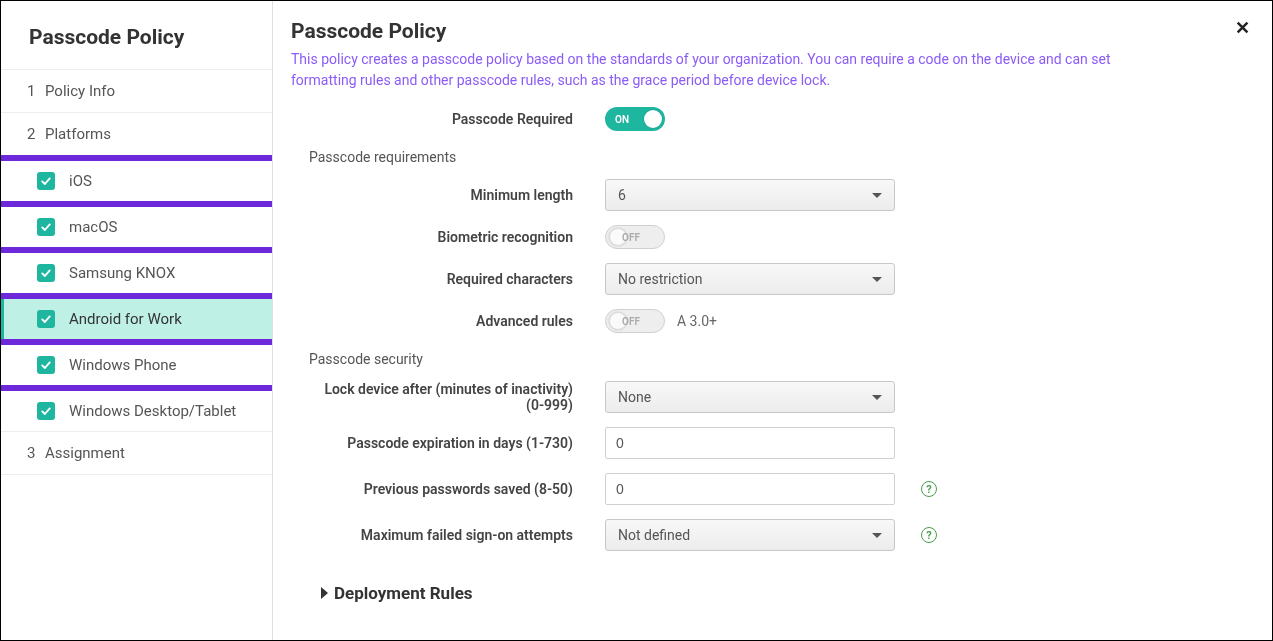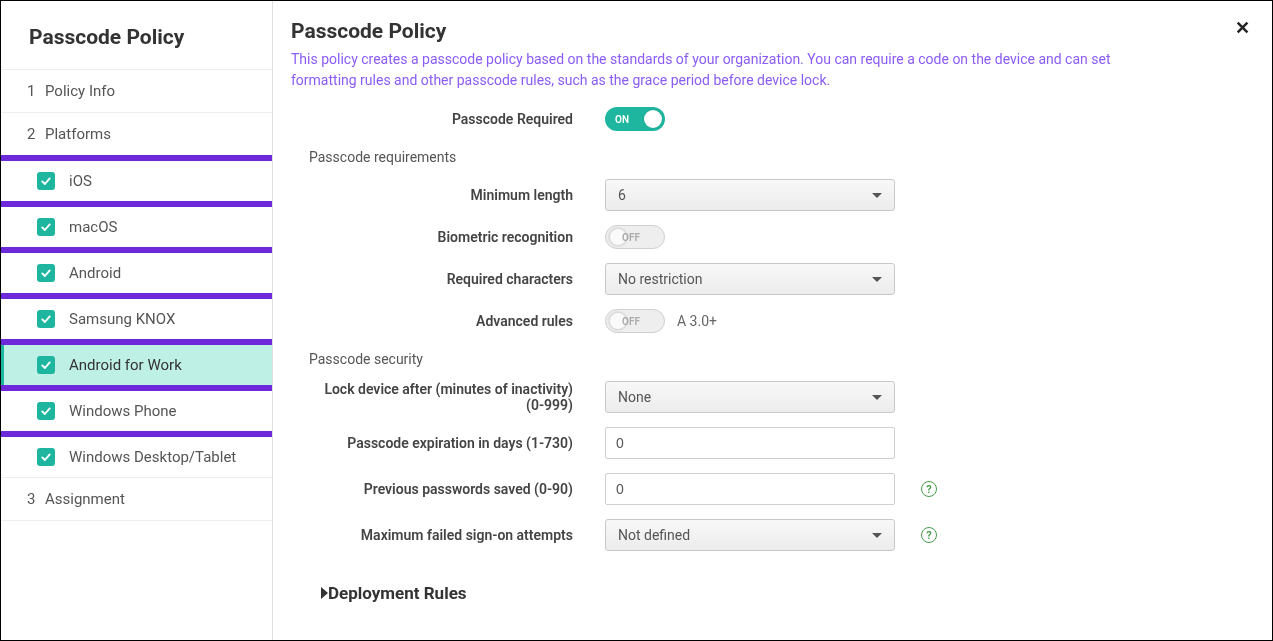--- a/index.html
+++ b/index.html
@@ -193,20 +193,21 @@
     color: #4a9c4e;
     font-size: 11px;
     font-weight: 700;
     cursor: pointer;
     margin-left: 14px;
   }
 
   .deploy {
     display: flex;
     align-items: center;
+    gap: 6px;
     margin-top: 32px;
     padding-left: 16px;
     font-size: 17px;
     font-weight: 700;
     color: #333;
     cursor: pointer;
   }
   .deploy-caret {
     width: 0; height: 0;
     border-top: 6px solid transparent;
@@ -248,28 +249,20 @@
             </svg>
           </span>
           <span>macOS</span>
         </div>
         <div class="sub-item">
           <span class="chk">
             <svg viewBox="0 0 16 16">
               <path fill="none" stroke="#fff" stroke-width="2.5" stroke-linecap="round" stroke-linejoin="round" d="M3 8.5 L6.5 12 L13 4.5"></path>
             </svg>
           </span>
-          <span>Android</span>
-        </div>
-        <div class="sub-item">
-          <span class="chk">
-            <svg viewBox="0 0 16 16">
-              <path fill="none" stroke="#fff" stroke-width="2.5" stroke-linecap="round" stroke-linejoin="round" d="M3 8.5 L6.5 12 L13 4.5"></path>
-            </svg>
-          </span>
           <span>Samsung KNOX</span>
         </div>
         <div class="sub-item selected">
           <span class="chk">
             <svg viewBox="0 0 16 16">
               <path fill="none" stroke="#fff" stroke-width="2.5" stroke-linecap="round" stroke-linejoin="round" d="M3 8.5 L6.5 12 L13 4.5"></path>
             </svg>
           </span>
           <span>Android for Work</span>
         </div>
@@ -373,21 +366,21 @@
       </div>
 
       <div class="row">
         <div class="label">Passcode expiration in days (1-730)</div>
         <div class="control">
           <input class="input" value="0" style="">
         </div>
       </div>
 
       <div class="row">
-        <div class="label">Previous passwords saved (0-90)</div>
+        <div class="label">Previous passwords saved (8-50)</div>
         <div class="control">
           <input class="input" value="0" style="">
           <span class="help-icon">?</span>
         </div>
       </div>
 
       <div class="row">
         <div class="label">Maximum failed sign-on attempts</div>
         <div class="control">
           <div class="select">

